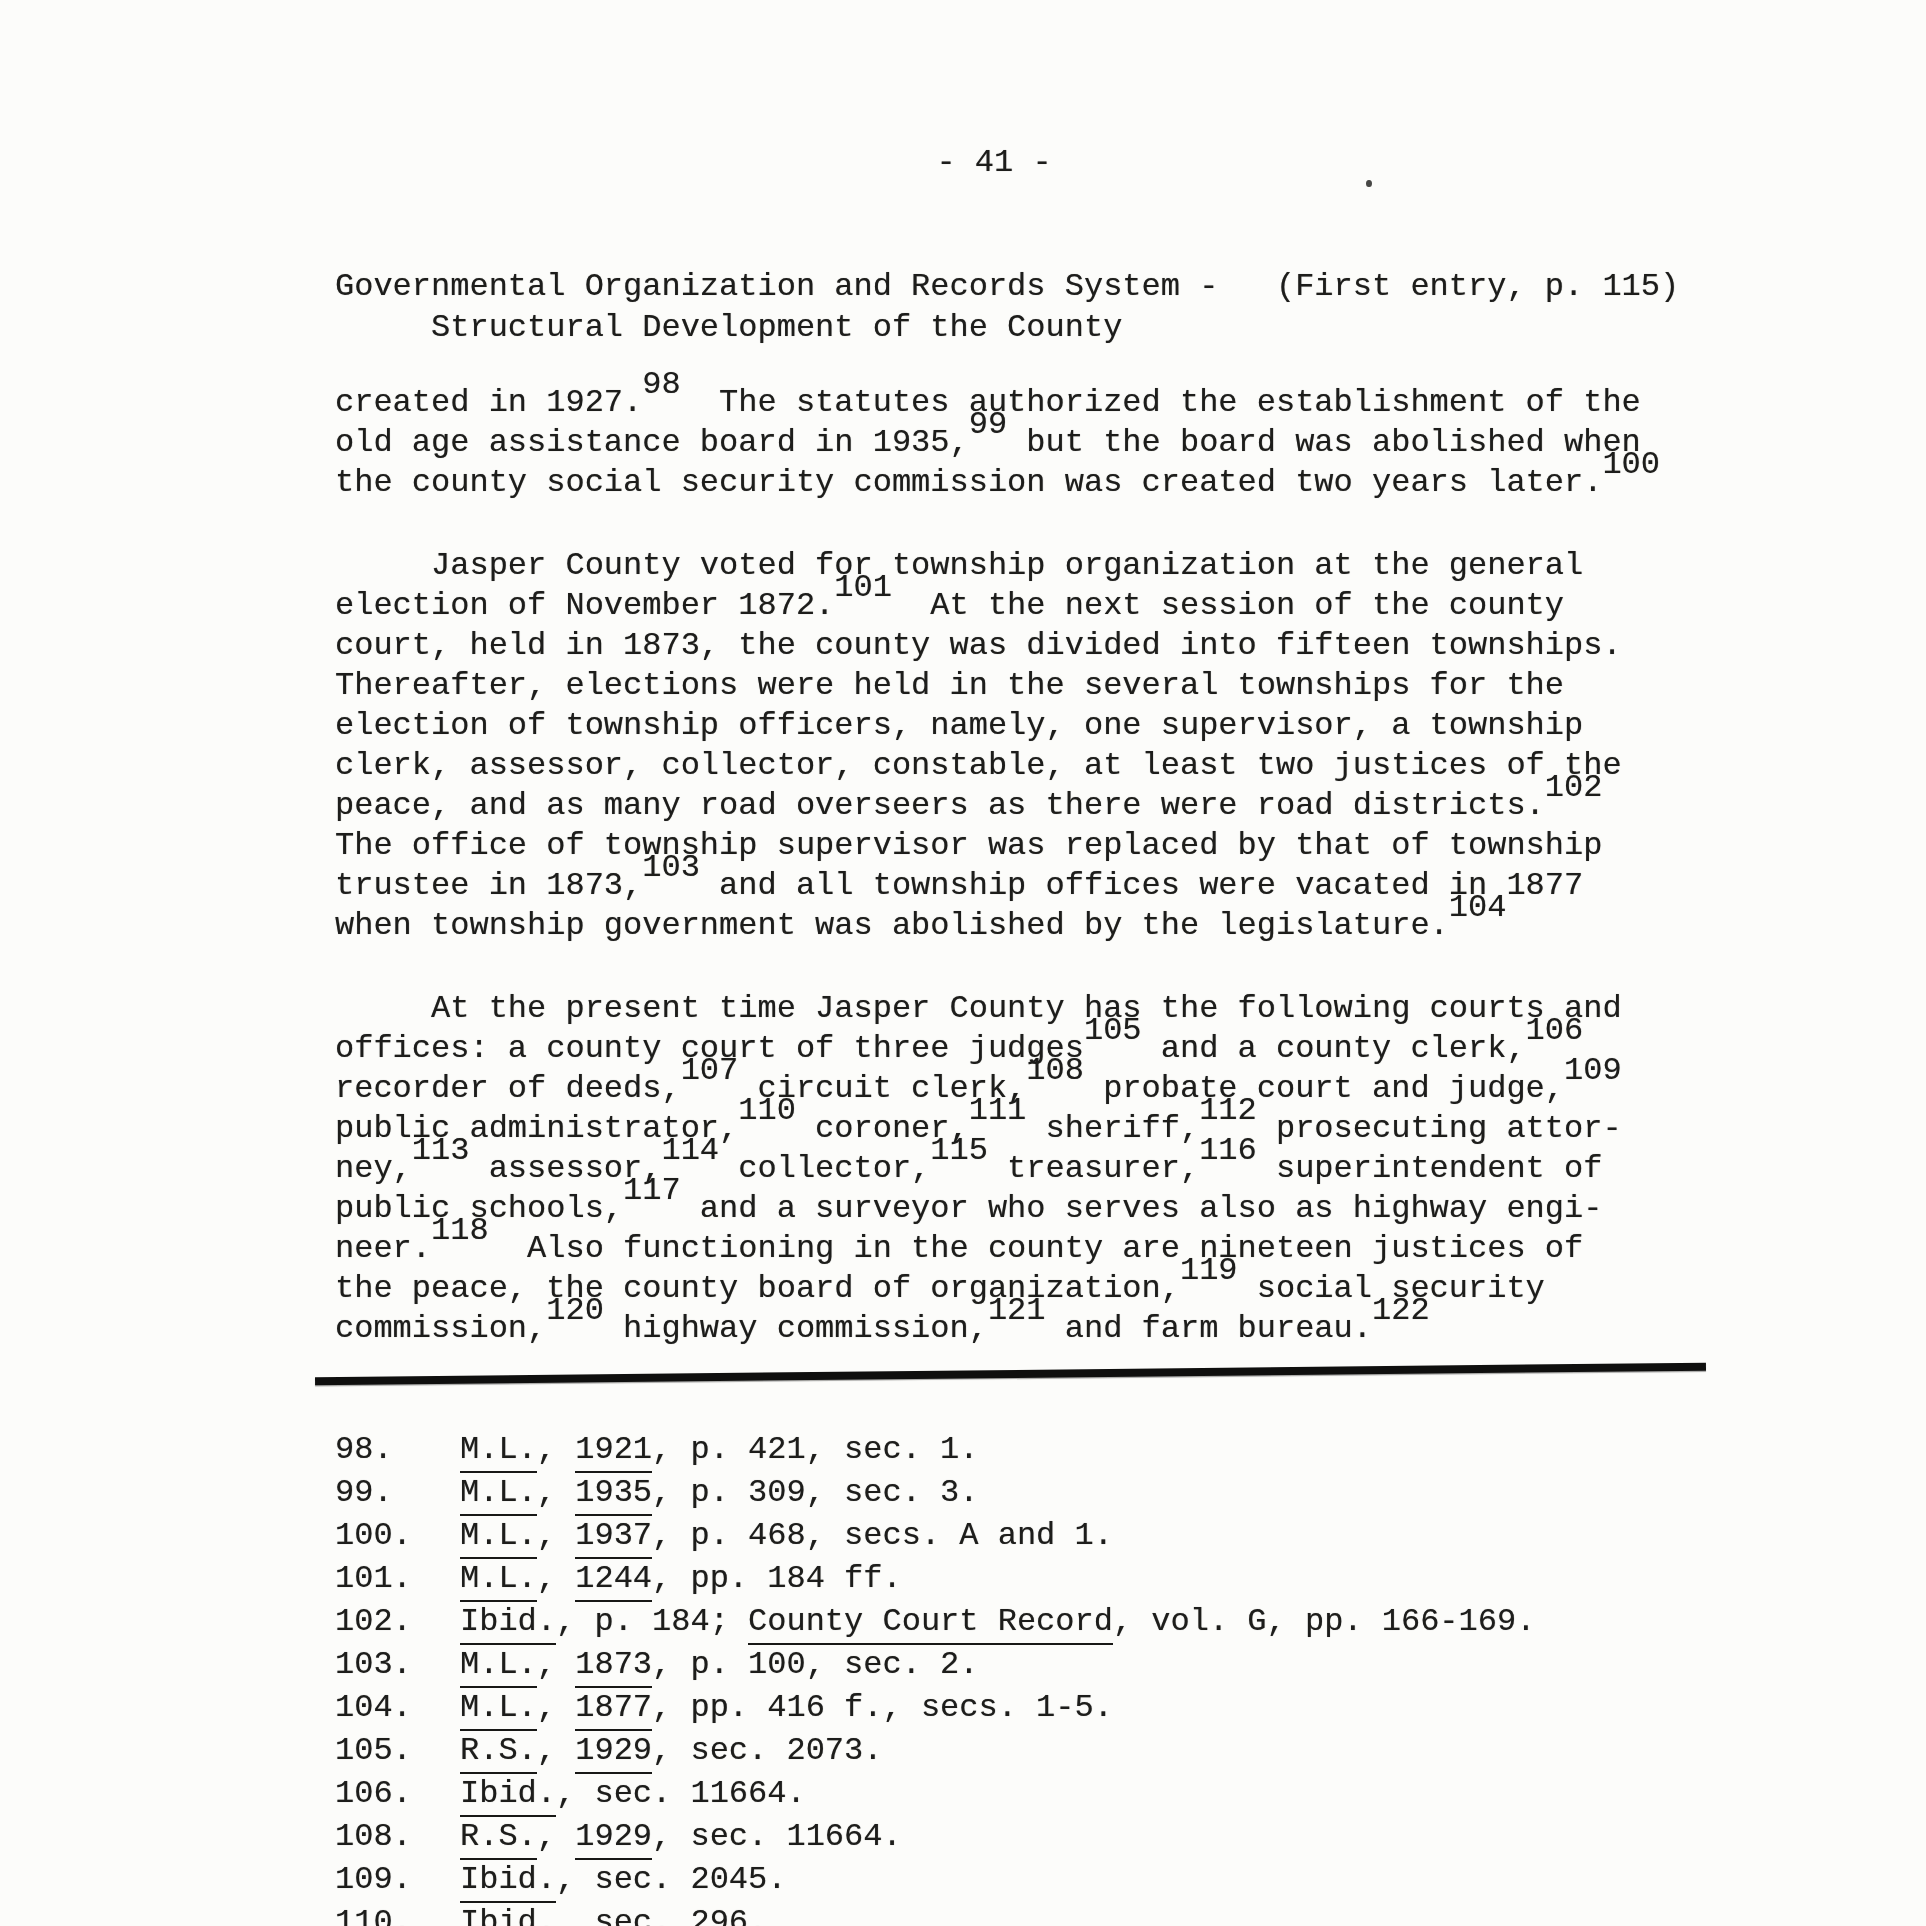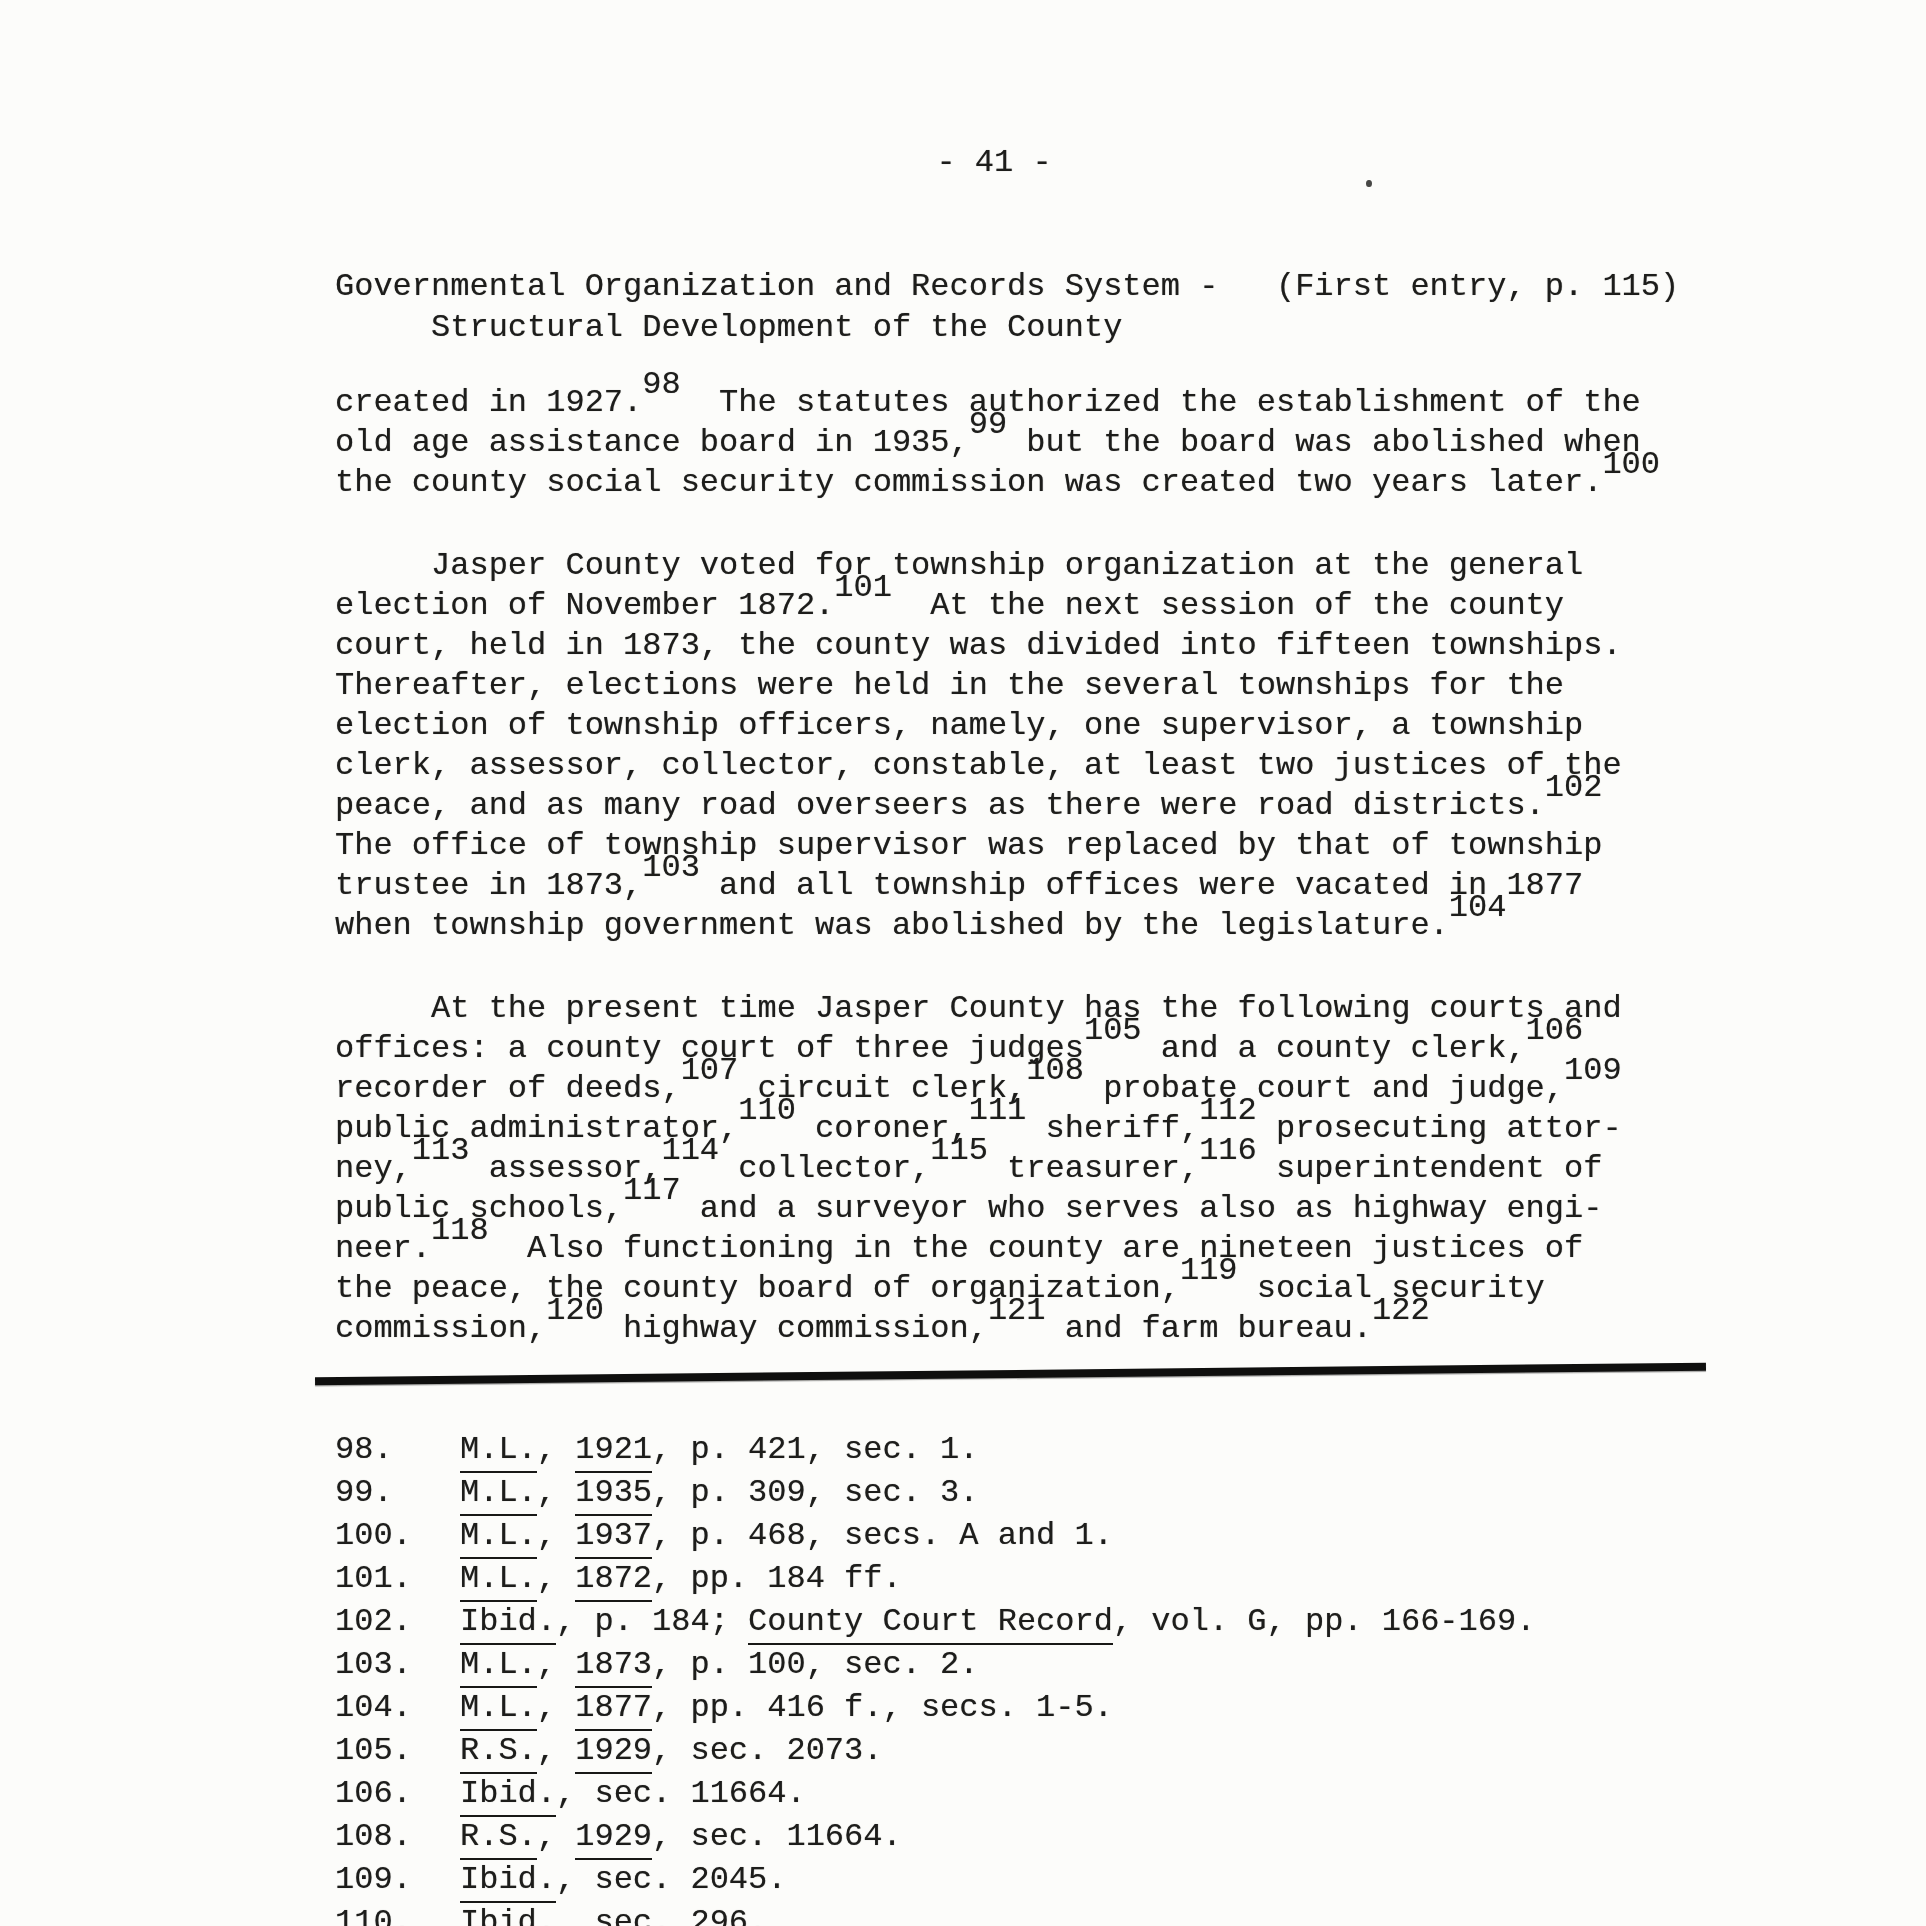--- a/index.html
+++ b/index.html
@@ -92,21 +92,21 @@
         <div class="fn">
           <span class="fnum">99.</span>
           <span class="ftxt"><span class="u">M.L.</span><span class="t">, </span><span class="u">1935</span><span class="t">, p. 309, sec. 3.</span></span>
         </div>
         <div class="fn">
           <span class="fnum">100.</span>
           <span class="ftxt"><span class="u">M.L.</span><span class="t">, </span><span class="u">1937</span><span class="t">, p. 468, secs. A and 1.</span></span>
         </div>
         <div class="fn">
           <span class="fnum">101.</span>
-          <span class="ftxt"><span class="u">M.L.</span><span class="t">, </span><span class="u">1872</span><span class="t">, pp. 184 ff.</span></span>
+          <span class="ftxt"><span class="u">M.L.</span><span class="t">, </span><span class="u">1244</span><span class="t">, pp. 184 ff.</span></span>
         </div>
         <div class="fn">
           <span class="fnum">102.</span>
           <span class="ftxt"><span class="u">Ibid.</span><span class="t">, p. 184; </span><span class="u">County Court Record</span><span class="t">, vol. G, pp. 166-169.</span></span>
         </div>
         <div class="fn">
           <span class="fnum">103.</span>
           <span class="ftxt"><span class="u">M.L.</span><span class="t">, </span><span class="u">1873</span><span class="t">, p. 100, sec. 2.</span></span>
         </div>
         <div class="fn">

